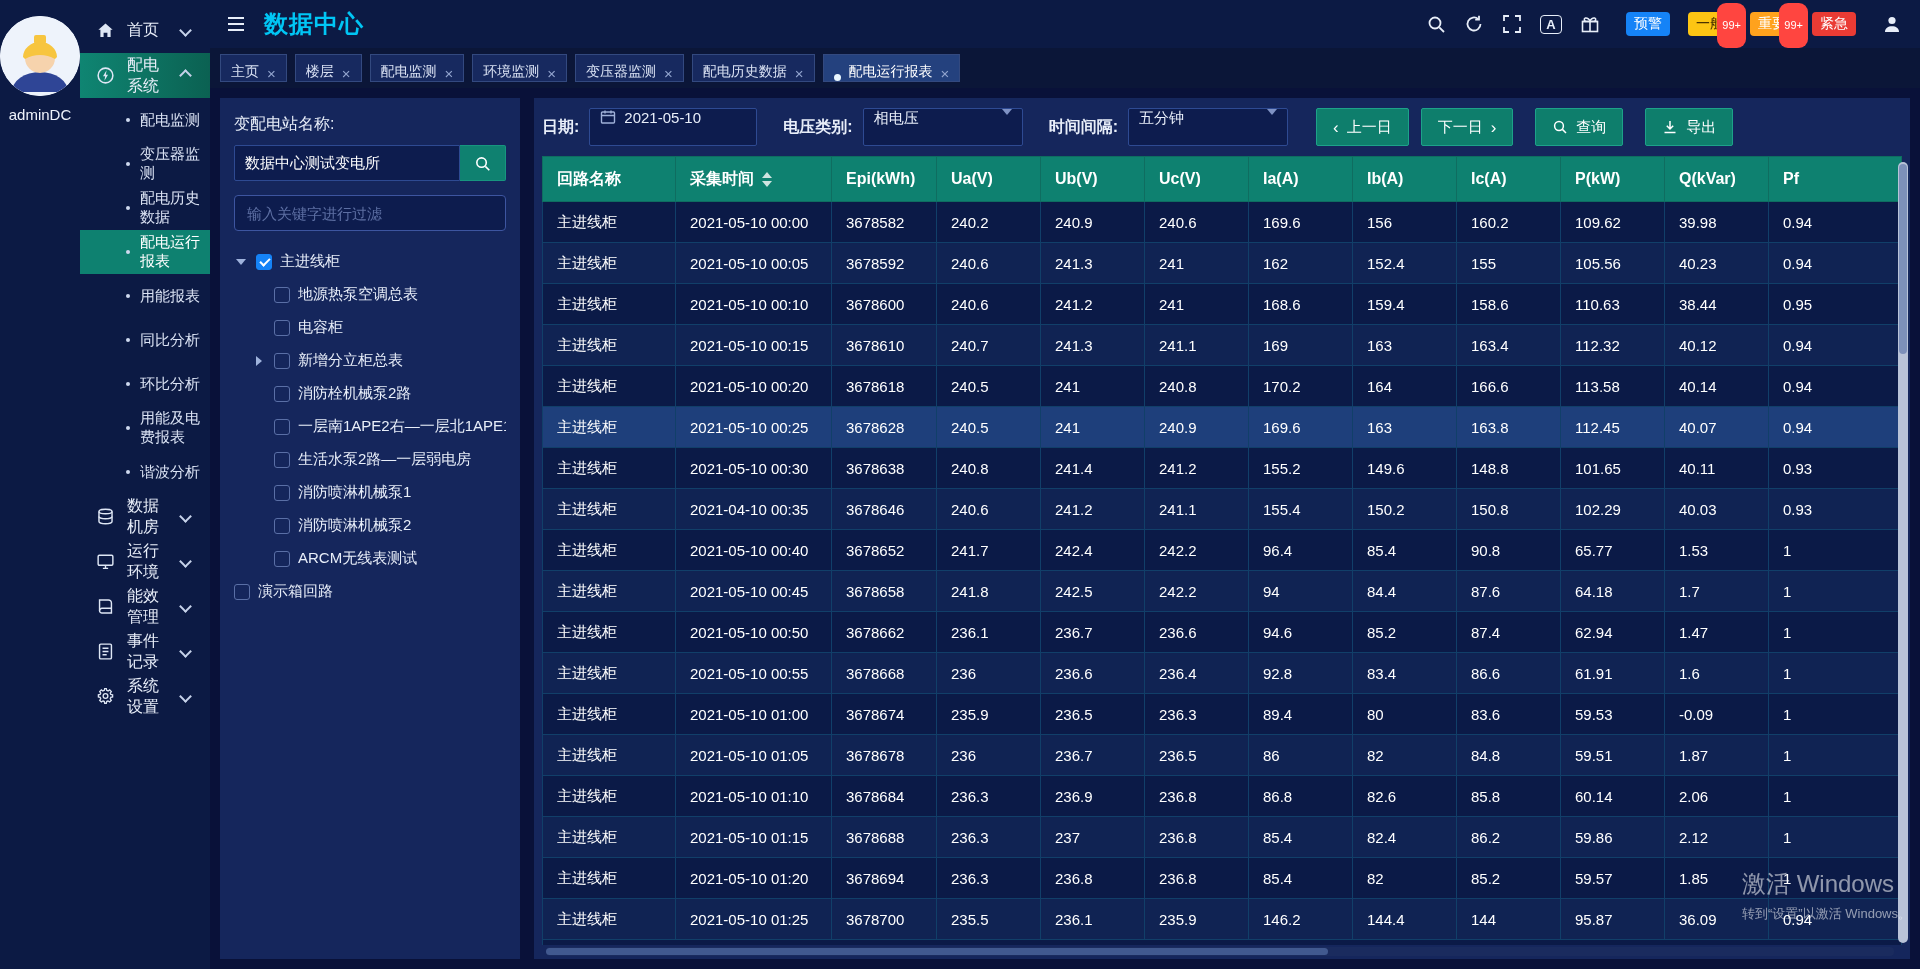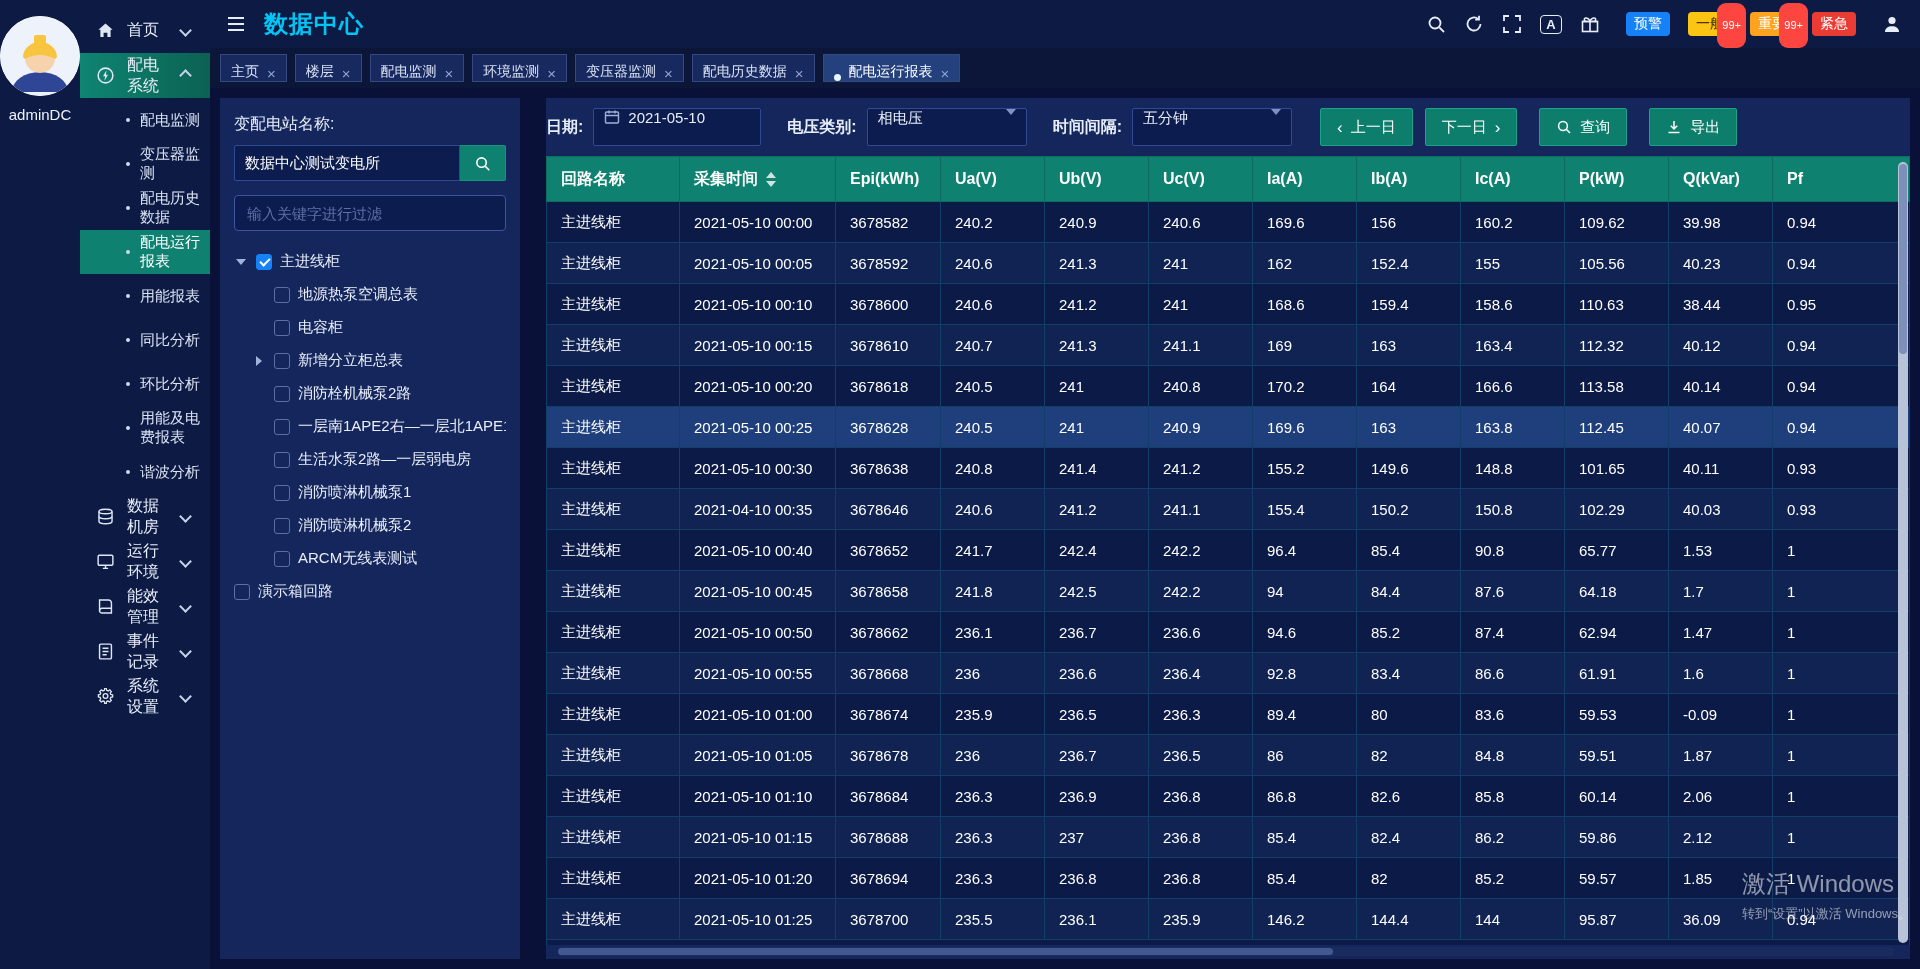--- a/index.html
+++ b/index.html
@@ -48,40 +48,40 @@
   .badge-red{background:#ea3b34;color:#fff}
   .badge-count{position:absolute;top:-9px;right:-14px;background:#ff4540;color:#fff;font-size:11px;border-radius:9px;padding:16px 5px;line-height:13px}
 
   .tabbar{height:40px;background:#0b1638;display:flex;align-items:center;padding:0 10px;gap:8px}
   .tab{height:28px;display:flex;align-items:flex-end;gap:8px;padding:0 10px;background:#17295f;border:1px solid #33497f;font-size:14px;color:#d9e1f3;cursor:pointer;white-space:nowrap}
   .tab.active{background:#24417e;color:#fff}
   .tab-dot{width:7px;height:7px;border-radius:50%;background:#eaf7ff;flex:none}
   .tab-close{color:#93a5cf;font-size:15px;line-height:1}
 
   
-  .content{flex:1;display:flex;padding:10px;gap:26px;min-height:0}
+  .content{flex:1;display:flex;padding:10px;gap:14px;min-height:0}
   .tree-panel{width:300px;flex:none;background:var(--panel);padding:14px}
   .sp-label{font-size:16px;margin:2px 0 10px}
   .sp-search{display:flex}
   .sp-input{flex:1;height:36px;background:var(--input);border:1px solid var(--border);color:#fff;font-size:15px;padding:0 10px;min-width:0;border-radius:2px 0 0 2px;font-family:inherit;outline:none}
   .sp-btn{width:46px;height:36px;background:#0f8170;border:1px solid #17967f;border-left:none;border-radius:0 2px 2px 0;display:flex;align-items:center;justify-content:center;cursor:pointer;color:#fff;padding:0}
   .sp-btn svg{width:17px;height:17px}
   .sp-filter{width:100%;height:36px;margin-top:14px;background:var(--input);border:1px solid #3d55a0;border-radius:4px;color:var(--txt);font-size:15px;padding:0 12px;font-family:inherit;outline:none}
   .sp-filter::placeholder{color:#5d6fa3}
   .tree{margin-top:14px;font-size:15px}
   .tree-row{height:33px;display:flex;align-items:center;gap:8px;cursor:pointer;white-space:nowrap;overflow:hidden}
   .tree-row.lvl1{padding-left:18px}
   .caret-slot{width:14px;display:flex;justify-content:center;flex:none}
   .caret-down{width:0;height:0;border-left:5px solid transparent;border-right:5px solid transparent;border-top:6px solid #9fb3dd}
   .caret-right{width:0;height:0;border-top:5px solid transparent;border-bottom:5px solid transparent;border-left:6px solid #9fb3dd}
   .cb{width:16px;height:16px;border:1px solid #5a6fa6;border-radius:3px;background:transparent;position:relative;flex:none}
   .cb.checked{background:#1583f7;border-color:#1583f7}
   .cb.checked::after{content:'';position:absolute;left:5px;top:1.5px;width:4px;height:8px;border-right:2px solid #fff;border-bottom:2px solid #fff;transform:rotate(45deg)}
 
-  .table-panel{flex:1;background:var(--panel);position:relative;padding:0 0;min-width:0;overflow:hidden}
+  .table-panel{flex:1;background:var(--panel);position:relative;padding:0 8px;min-width:0;overflow:hidden}
   .toolbar{height:58px;display:flex;align-items:center}
   .tlabel{font-size:16px;font-weight:bold;white-space:nowrap}
   .gap{margin-left:26px}
   .tinput{height:38px;background:var(--input);border:1px solid var(--border);border-radius:2px;display:flex;align-items:flex-start;padding:0 10px;gap:8px;font-size:15px;cursor:pointer;margin-left:10px;white-space:nowrap}
   .date-input{width:168px}
   .tselect{width:160px;justify-content:space-between}
   .sel-arrow{width:0;height:0;border-left:5px solid transparent;border-right:5px solid transparent;border-top:6px solid #7f92c4}
   .cal-icon svg,.btn-icon svg{width:16px;height:16px;display:block}
   .tbtn{height:38px;background:var(--teal-btn);border:1px solid #1da289;border-radius:2px;color:#fff;font-size:15px;padding:0 16px;display:flex;align-items:center;gap:8px;cursor:pointer;font-family:inherit;white-space:nowrap}
   .bchev{font-size:17px;line-height:1}

